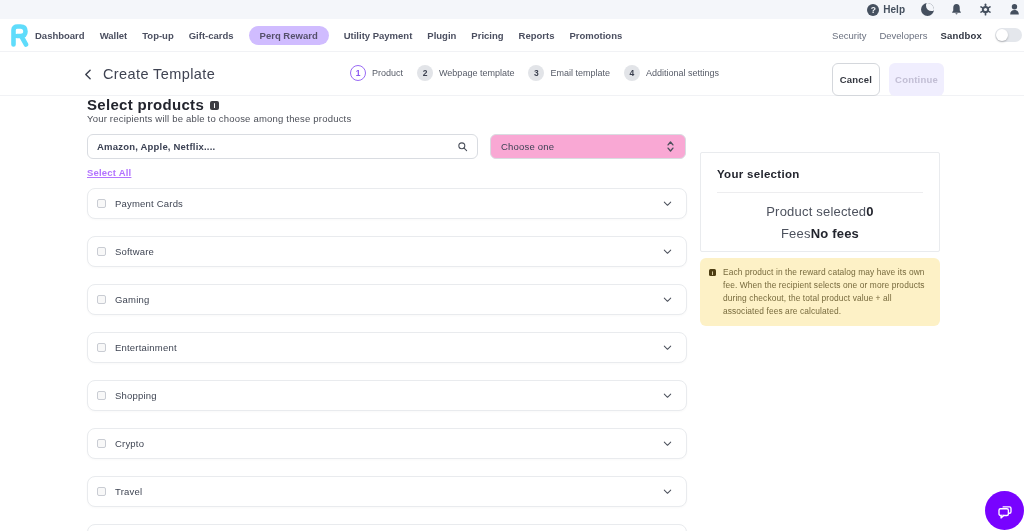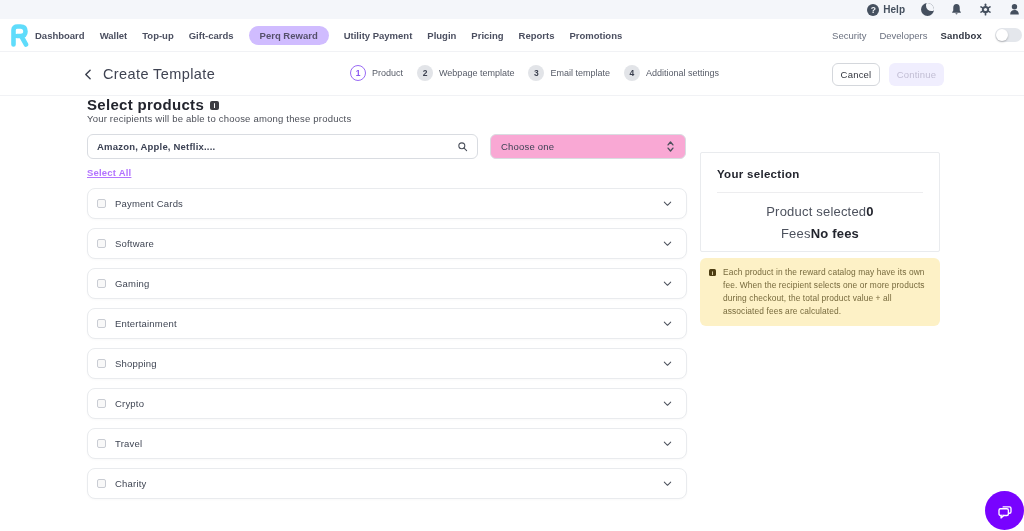--- a/index.html
+++ b/index.html
@@ -36,21 +36,21 @@
   .back { position:absolute; left:82px; top:15px; }
   .page-title { position:absolute; left:103px; top:14px; font-size:14.5px; color:#3f4352;
     letter-spacing:.4px; }
   .stepper { position:absolute; left:350px; top:13px; display:flex; align-items:center; }
   .step { display:flex; align-items:center; margin-right:14px; }
   .step-circle { width:16px; height:16px; border-radius:50%; background:#e2e4e8; color:#3c4150;
     font-size:8.5px; font-weight:700; display:flex; align-items:center; justify-content:center; }
   .step-circle.active { background:#fff; border:1px solid #9a6bf5; color:#8a56f0; }
   .step-label { font-size:9px; color:#565b67; margin-left:6px; letter-spacing:0; }
   .hdr-buttons { position:absolute; right:80px; top:11px; display:flex; gap:9px; }
-  .btn { height:23px; border-radius:6px; font-size:9.5px; font-weight:400; letter-spacing:.2px;
+  .btn { height:33px; border-radius:6px; font-size:9.5px; font-weight:700; letter-spacing:.2px;
     display:flex; align-items:center; justify-content:center; border:none; font-family:inherit; }
   .btn.cancel { width:48px; background:#fff; border:1px solid #d4d7dc; color:#33363f; }
   .btn.continue { width:55px; background:#f0eefe; color:#c2bed4; }
   
   .main { position:relative; height:435px; }
   .left-col { position:absolute; left:87px; top:0; width:600px; }
   .sect-title-row { display:flex; align-items:center; gap:6px; }
   .sect-title { font-size:15px; font-weight:700; color:#23252e; letter-spacing:.3px; }
   .info-sq { width:9px; height:9px; border-radius:2px; background:#3c3c42; color:#fff;
     font-size:7px; font-weight:700; display:flex; align-items:center; justify-content:center; margin-top:2px; }
@@ -60,21 +60,21 @@
     display:flex; align-items:center; padding:0 9px; background:#fff; }
   .search-box input { border:none; outline:none; flex:1; font-family:inherit; font-size:9.5px;
     font-weight:700; color:#3c4254; letter-spacing:.2px; background:transparent; }
   .search-box input::placeholder { color:#3c4254; opacity:1; }
   .select-box { width:196px; height:25px; border:1px solid #d9dce1; border-radius:6px;
     display:flex; align-items:center; justify-content:space-between; padding:0 10px;
     font-size:9.5px; font-weight:400; color:#3c4254; letter-spacing:.2px; background:#f9a8d4; }
   .select-all { display:inline-block; margin-top:8px; font-size:9.5px; font-weight:700;
     color:#b374ff; text-decoration:underline; letter-spacing:.2px; }
   .cat-list { margin-top:8px; }
-  .cat-row { height:31px; border:1px solid #e9ebee; border-radius:8px; margin-bottom:9px;
+  .cat-row { height:31px; border:1px solid #e9ebee; border-radius:8px; margin-bottom:17px;
     display:flex; align-items:center; padding:0 13px 0 9px; background:#fff;
     box-shadow:0 1px 2px rgba(60,64,77,.03); }
   .checkbox { width:9px; height:9px; border:1px solid #c9ccd3; border-radius:2px; background:#f8f8f8; }
   .cat-label { font-size:9.5px; font-weight:400; color:#3f4553; margin-left:9px;
     letter-spacing:.2px; flex:1; }
   
   .sel-card { position:absolute; left:700px; top:56px; width:240px; height:100px;
     border:1px solid #e9ebee; border-radius:2px; background:#fff; padding:15px 16px; }
   .sel-title { font-size:11.5px; font-weight:700; color:#23252e; letter-spacing:.3px; }
   .sel-divider { height:1px; background:#ededef; margin:12px 0 11px; }

